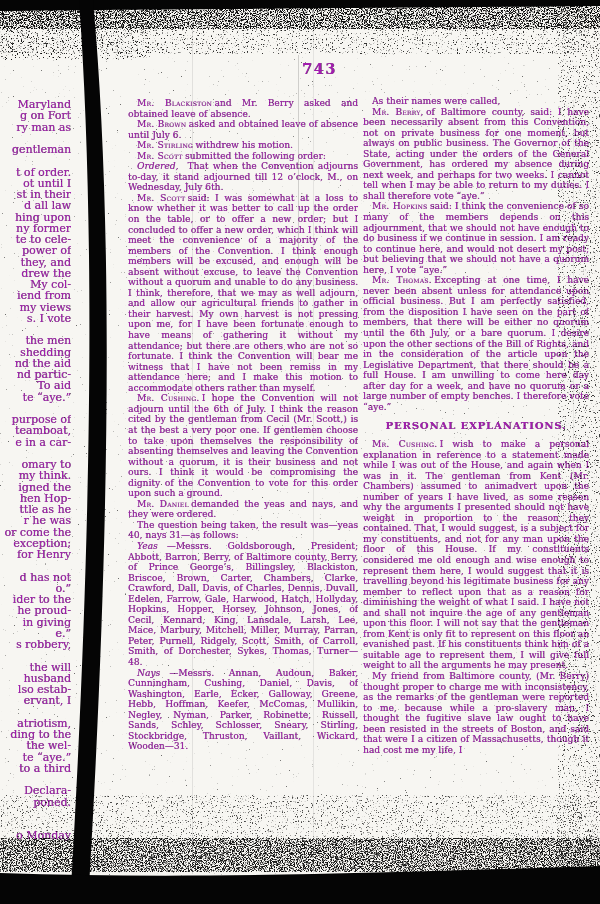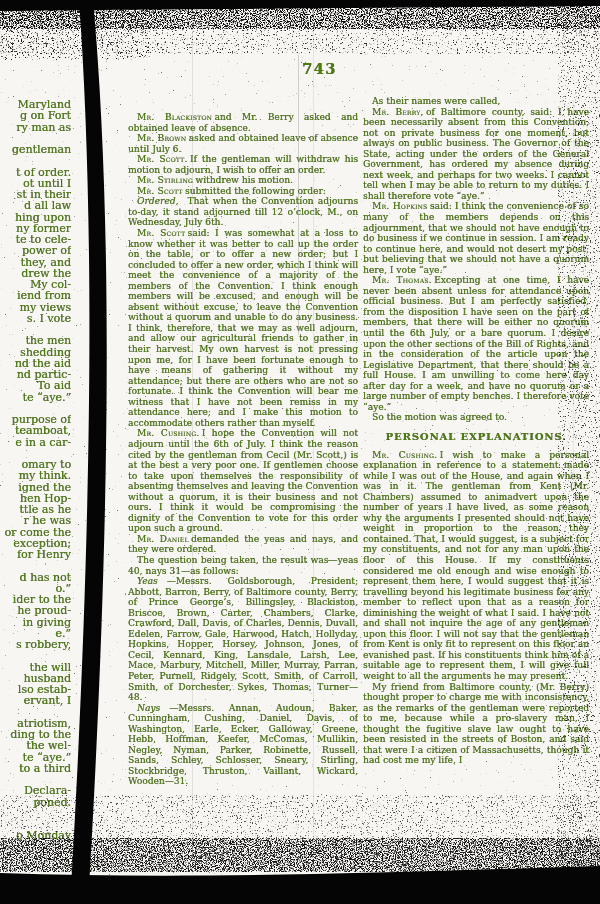--- a/index.html
+++ b/index.html
@@ -1,34 +1,34 @@
 <!DOCTYPE html>
 <html><head>
 <meta charset="utf-8">
 <style>
   html,body{margin:0;padding:0;background:#000;}
   .scan{
     position:relative;width:600px;height:904px;background:#f7f6f2;
-    overflow:hidden;font-family:"DejaVu Serif", serif;color:#4d7c0f;
+    overflow:hidden;font-family:"DejaVu Serif", serif;color:#a21caf;
   }
   .textlayer{position:absolute;inset:0;filter:blur(0.22px);}
   .pagenum{
     position:absolute;left:302px;top:60px;font-size:14.5px;font-weight:bold;
     letter-spacing:1.5px;text-shadow:0.4px 0.4px 0.6px rgba(0,0,0,.65);
   }
   .margin-col{
     position:absolute;left:0;top:99px;width:71px;text-align:right;
     font-size:11px;line-height:11.25px;text-shadow:0.3px 0.3px 0.4px rgba(0,0,0,.55);
   }
   .margin-col .frag{min-height:11.25px;white-space:nowrap;overflow:hidden;}
   .col{
     position:absolute;text-shadow:0.32px 0.32px 0.45px rgba(10,10,10,.58);
     overflow:hidden;
   }
-  .col-left{left:128px;top:112px;width:230px;height:778px;}
+  .col-left{left:128px;top:98px;width:230px;height:778px;}
   .col-right{left:363px;top:96px;width:226px;height:776px;}
   .para{
     margin:0;text-align:justify;text-indent:9px;
     font-size:9px;line-height:10.55px;letter-spacing:0.05px;
   }
   .speaker{font-variant:small-caps;letter-spacing:0.25px;margin-right:2.4px;}
   .lead{font-style:italic;margin-right:9px;}
   .speaker:empty,.lead:empty{display:none;}
   .heading{
     text-align:center;text-indent:0;font-weight:bold;font-size:10px;
@@ -184,21 +184,20 @@
 
         <div class="frag">o Monday</div>
       </div>
 
     <div class="col col-left">
 
         <p class="para"><span class="speaker">Mr. Blackiston</span><span>and Mr. Berry asked and obtained leave of absence.</span></p>
 
         <p class="para"><span class="speaker">Mr. Brown</span><span>asked and obtained leave of absence until July 6.</span></p>
 
-        <p class="para"><span class="speaker">Mr. Scott.</span><span>If the gentleman will withdraw his motion to adjourn, I wish to offer an order.</span></p>
 
         <p class="para"><span class="speaker">Mr. Stirling</span><span>withdrew his motion.</span></p>
 
         <p class="para"><span class="speaker">Mr. Scott</span><span>submitted the following order:</span></p>
 
         <p class="para"><span class="lead">Ordered,</span><span>That when the Convention adjourns to-day, it stand adjourned till 12 o’clock, M., on Wednesday, July 6th.</span></p>
 
         <p class="para"><span class="speaker">Mr. Scott</span><span>said: I was somewhat at a loss to know whether it was better to call up the order on the table, or to offer a new order; but I concluded to offer a new order, which I think will meet the convenience of a majority of the members of the Convention. I think enough members will be excused, and enough will be absent without excuse, to leave the Convention without a quorum and unable to do any business. I think, therefore, that we may as well adjourn, and allow our agricultural friends to gather in their harvest. My own harvest is not pressing upon me, for I have been fortunate enough to have means of gathering it without my attendance; but there are others who are not so fortunate. I think the Convention will bear me witness that I have not been remiss in my attendance here; and I make this motion to accommodate others rather than myself.</span></p>
 
         <p class="para"><span class="speaker">Mr. Cushing.</span><span>I hope the Convention will not adjourn until the 6th of July. I think the reason cited by the gentleman from Cecil (Mr. Scott,) is at the best a very poor one. If gentlemen choose to take upon themselves the responsibility of absenting themselves and leaving the Convention without a quorum, it is their business and not ours. I think it would be compromising the dignity of the Convention to vote for this order upon such a ground.</span></p>
@@ -215,21 +214,20 @@
     <div class="col col-right">
 
         <p class="para"><span>As their names were called,</span></p>
 
         <p class="para"><span class="speaker">Mr. Berry,</span><span>of Baltimore county, said: I have been necessarily absent from this Convention, not on private business for one moment, but always on public business. The Governor of the State, acting under the orders of the General Government, has ordered my absence during next week, and perhaps for two weeks. I cannot tell when I may be able to return to my duties. I shall therefore vote “aye.”</span></p>
 
         <p class="para"><span class="speaker">Mr. Hopkins</span><span>said: I think the convenience of so many of the members depends on this adjournment, that we should not have enough to do business if we continue in session. I am ready to continue here, and would not desert my post; but believing that we should not have a quorum here, I vote “aye.”</span></p>
 
         <p class="para"><span class="speaker">Mr. Thomas.</span><span>Excepting at one time, I have never been absent unless for attendance upon official business. But I am perfectly satisfied, from the disposition I have seen on the part of members, that there will be either no quorum until the 6th July, or a bare quorum. I desire upon the other sections of the Bill of Rights, and in the consideration of the article upon the Legislative Department, that there should be a full House. I am unwilling to come here day after day for a week, and have no quorum or a large number of empty benches. I therefore vote “aye.”</span></p>
 
-        <p class="para"><span>So the motion was agreed to.</span></p>
 
         <p class="para heading"><span>PERSONAL EXPLANATIONS.</span></p>
 
         <p class="para"><span class="speaker">Mr. Cushing.</span><span>I wish to make a personal explanation in reference to a statement made while I was out of the House, and again when I was in it. The gentleman from Kent (Mr. Chambers) assumed to animadvert upon the number of years I have lived, as some reason why the arguments I presented should not have weight in proportion to the reason they contained. That, I would suggest, is a subject for my constituents, and not for any man upon the floor of this House. If my constituents considered me old enough and wise enough to represent them here, I would suggest that it is travelling beyond his legitimate business for any member to reflect upon that as a reason for diminishing the weight of what I said. I have not and shall not inquire the age of any gentleman upon this floor. I will not say that the gentleman from Kent is only fit to represent on this floor an evanished past. If his constituents think him of a suitable age to represent them, I will give full weight to all the arguments he may present.</span></p>
 
         <p class="para"><span>My friend from Baltimore county, (Mr. Berry) thought proper to charge me with inconsistency, as the remarks of the gentleman were reported to me, because while a pro-slavery man, I thought the fugitive slave law ought to have been resisted in the streets of Boston, and said that were I a citizen of Massachusetts, though it had cost me my life, I</span></p>
       </div>
 
   </div>
 

